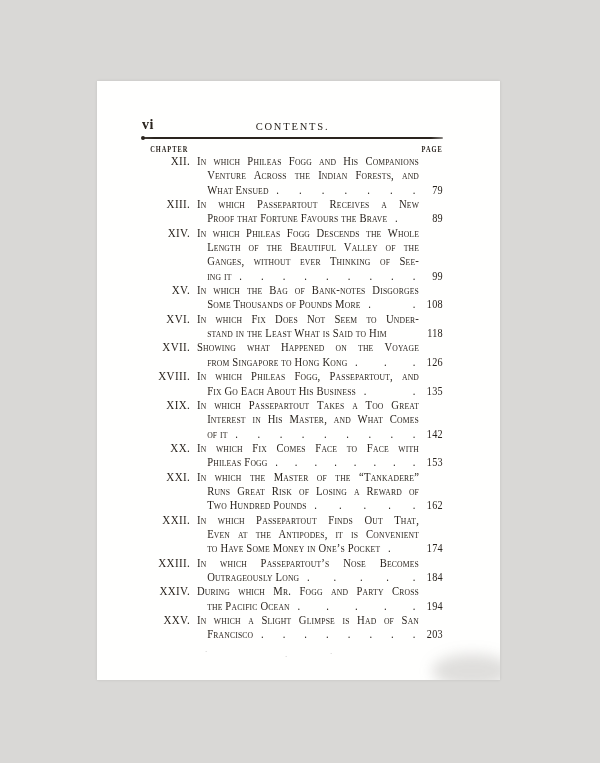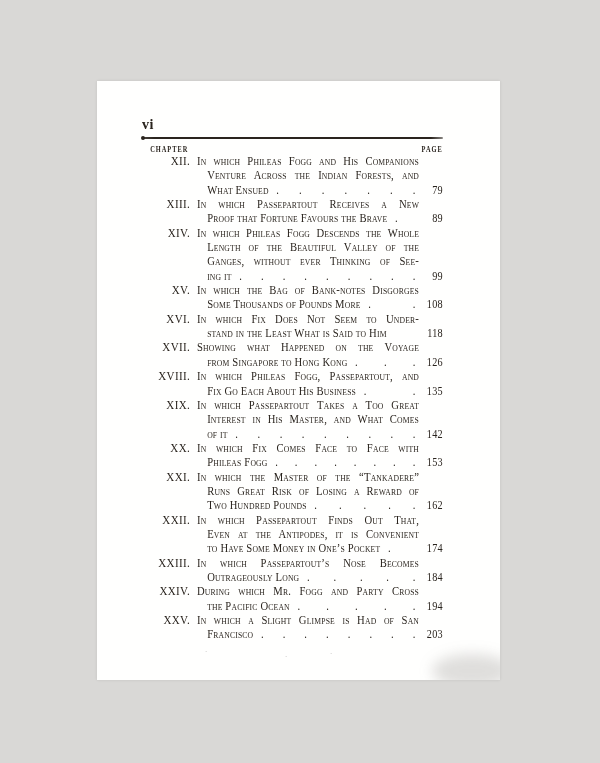--- a/index.html
+++ b/index.html
@@ -141,20 +141,21 @@
     filter: blur(7px);
   }
 </style>
 </head>
 <body>
 
 <div class="page">
 
   <div class="head-row">
     <span class="folio">vi</span>
+    <span class="running-head">CONTENTS.</span>
   </div>
 
   <div class="rule">
     <span class="rule-dot"></span>
   </div>
 
   <div class="scalewrap">
     <div class="cols-row">
       <span>CHAPTER</span>
       <span>PAGE</span>

